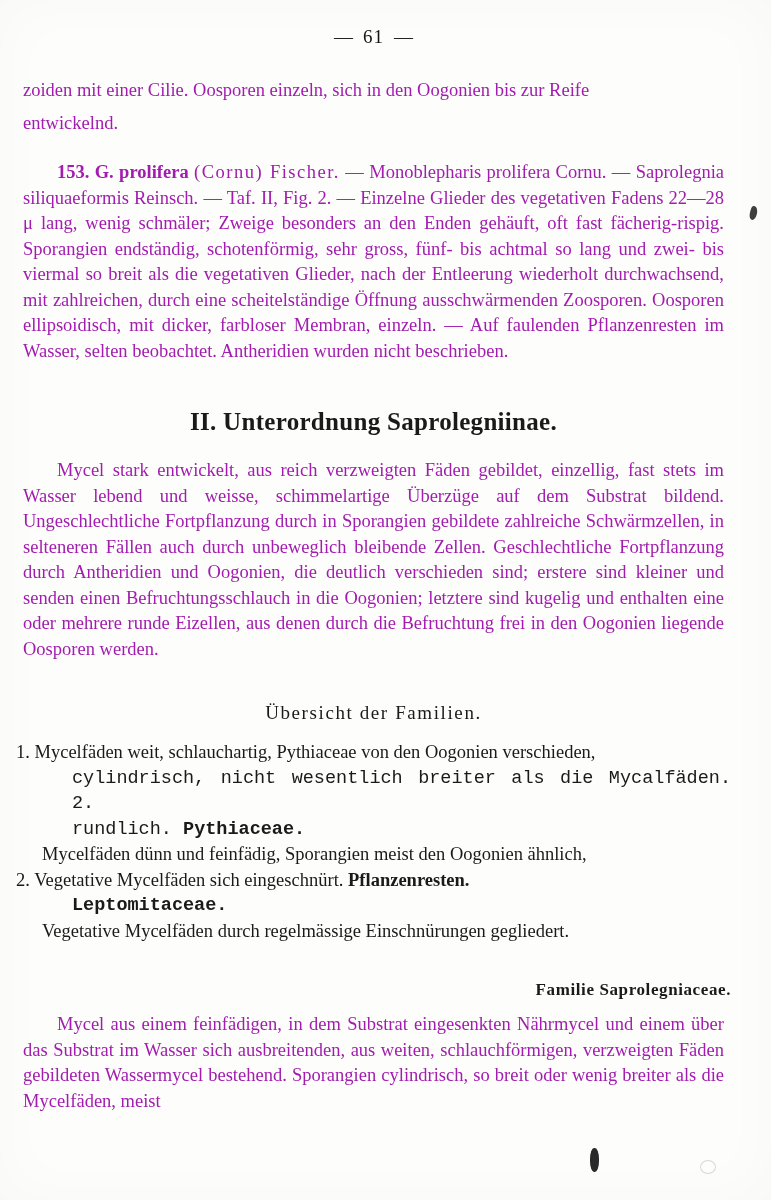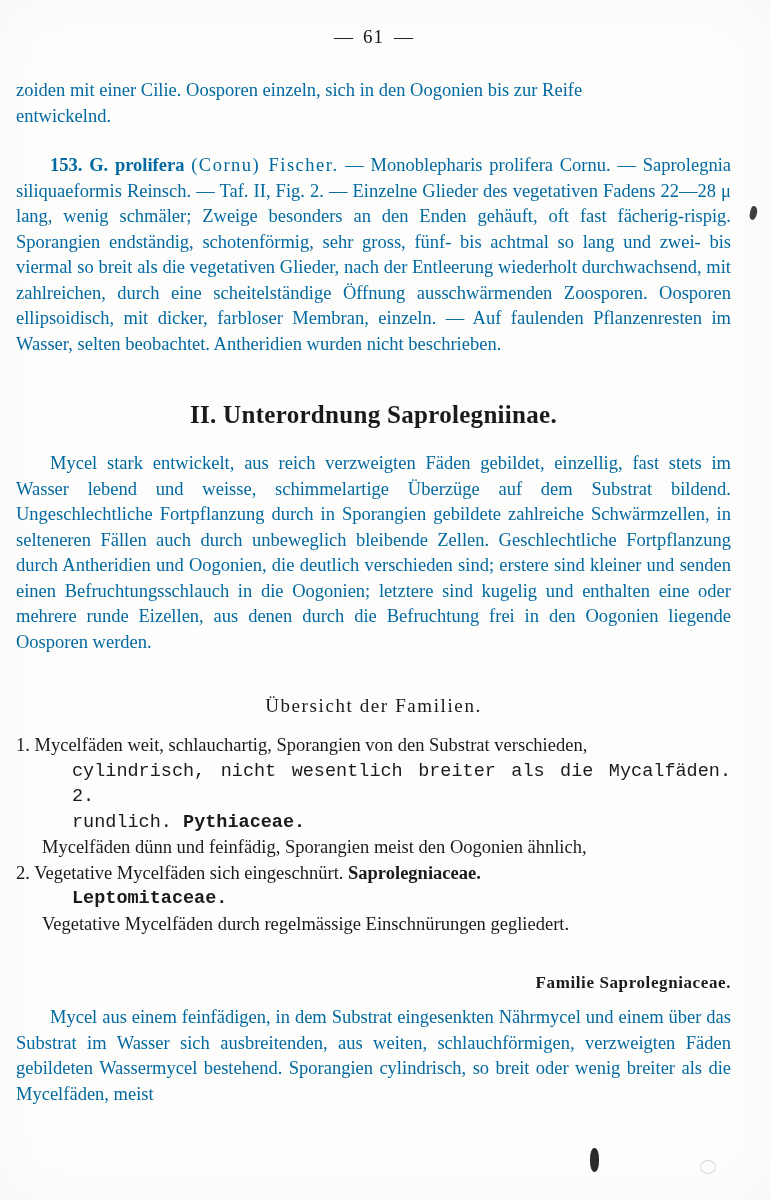--- a/index.html
+++ b/index.html
@@ -33,26 +33,26 @@
     font-size: 19px;
     letter-spacing: 1px;
     margin-bottom: 30px;
     color: #151515;
   }
   .folio .dash {
     letter-spacing: 0;
     padding: 0 10px;
   }
   p {
-    margin: 0;
+    margin: 7px;
     font-size: 18.5px;
     line-height: 25.5px;
     text-align: justify;
     text-justify: inter-word;
-    color: #0369a1;
+    color: #a21caf;
     hyphens: manual;
   }
   .body-block p { margin-bottom: 0; }
   .first-block {
     margin-bottom: 24px;
   }
   .heading-2 {
     text-align: center;
     font-weight: bold;
     font-size: 25px;
@@ -156,37 +156,37 @@
     <div class="body-block">
       <p class="para-ind">Mycel stark entwickelt, aus reich verzweigten Fäden gebildet, einzellig, fast stets im Wasser lebend und weisse, schimmelartige Überzüge auf dem Substrat bildend.  Ungeschlechtliche Fortpflanzung durch in Sporangien gebildete zahlreiche Schwärmzellen, in selteneren Fällen auch durch unbeweglich bleibende Zellen.  Geschlechtliche Fortpflanzung durch Antheridien und Oogonien, die deutlich verschieden sind; erstere sind kleiner und senden einen Befruchtungsschlauch in die Oogonien; letztere sind kugelig und enthalten eine oder mehrere runde Eizellen, aus denen durch die Befruchtung frei in den Oogonien liegende Oosporen werden.</p>
     </div>
 
     <div class="heading-3">Übersicht der Familien.</div>
 
     <div class="key-list">
 
       <div class="key-item key-line-1">
         <span>1.</span>
-        <span>Mycelfäden weit, schlauchartig, Sporangien von den Substrat verschieden,</span>
+        <span>Mycelfäden weit, schlauchartig, Pythiaceae von den Oogonien verschieden,</span>
       </div>
       <div class="key-item key-line-hang2">
         <span>cylindrisch, nicht wesentlich breiter als die Mycalfäden.   2.</span>
       </div>
       <div class="key-item key-line-hang2">
         <span>rundlich.</span>
         <span class="b">Pythiaceae.</span>
       </div>
       <div class="key-item key-line-hang">
         <span>Mycelfäden dünn und feinfädig, Sporangien meist den Oogonien ähnlich,</span>
       </div>
 
       <div class="key-item key-line-1">
         <span>2.</span>
         <span>Vegetative Mycelfäden sich eingeschnürt.</span>
-        <span class="b">Saprolegniaceae.</span>
+        <span class="b">Pflanzenresten.</span>
       </div>
       <div class="key-item key-line-hang2">
         <span class="b">Leptomitaceae.</span>
       </div>
       <div class="key-item key-line-hang">
         <span>Vegetative Mycelfäden durch regelmässige Einschnürungen gegliedert.</span>
       </div>
 
     </div>
 

